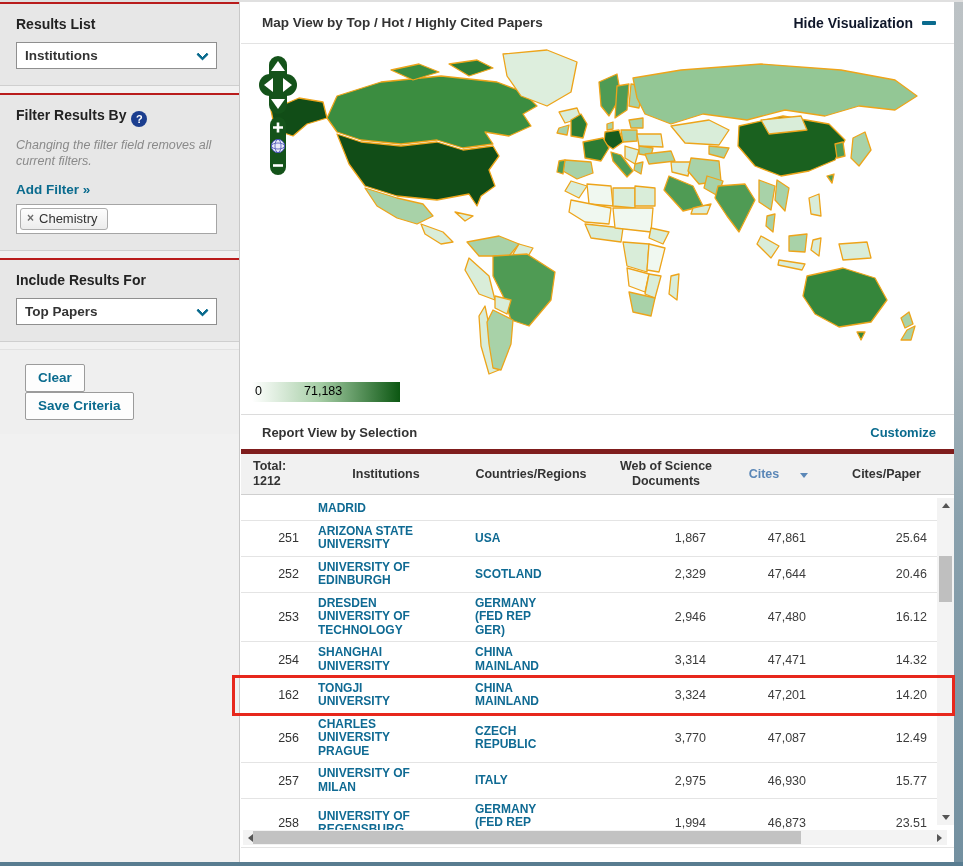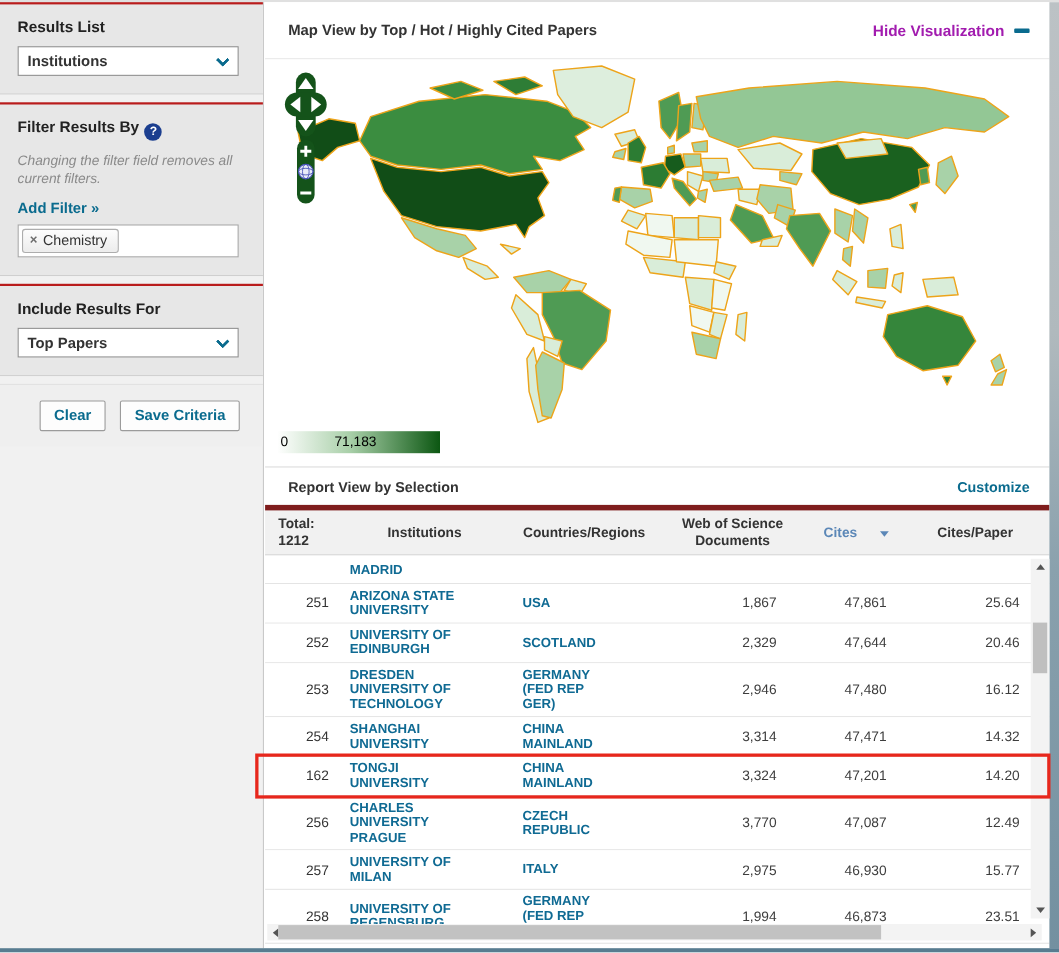--- a/index.html
+++ b/index.html
@@ -32,31 +32,31 @@
   .note { font-size:12.5px; font-style:italic; color:#8a8a8a; line-height:1.3;
     margin:9px 0 10px; }
   .addfilter { font-size:13.5px; font-weight:bold; color:#0a6b8e; cursor:pointer;
     display:inline-block; margin-bottom:7px; }
   .chipbox { width:201px; min-height:30px; background:#fff; border:1px solid #a5a5a5;
     padding:3px; }
   .chip { display:inline-flex; align-items:center; gap:5px; border:1px solid #adadad;
     border-radius:3px; background:linear-gradient(#fdfdfd,#ececec); padding:2px 9px 3px 6px;
     font-size:13px; color:#333; }
   .chip .x { color:#6d6d6d; font-weight:bold; font-size:12px; cursor:pointer; }
-  .btnrow { background:#efefef; border-top:1px solid #e2e2e2; padding:14px 12px;text-align:right; }
+  .btnrow { background:#efefef; border-top:1px solid #e2e2e2; padding:14px 25px; }
   .btn { display:inline-block; background:#fdfdfd; border:1px solid #9b9b9b;
     border-radius:2px; padding:5px 12px 6px; font-size:13.5px; font-weight:bold;
     color:#0a6b8e; cursor:pointer; margin-right:9px; }
 
   
   .panel { position:absolute; left:241px; top:2px; width:713px; height:860px; background:#fff; }
-  .map-head { height:52px; border-bottom:1px solid #e3e3e3; display:flex;
+  .map-head { height:42px; border-bottom:1px solid #e3e3e3; display:flex;
     align-items:center; justify-content:space-between; padding:0 18px 0 21px; }
   .map-title { font-size:13.5px; font-weight:bold; color:#333; }
-  .hide-link { font-size:14px; font-weight:bold; color:#a21caf; cursor:pointer;
+  .hide-link { font-size:14px; font-weight:bold; color:#0f172a; cursor:pointer;
     display:flex; align-items:center; gap:9px; }
   .dash { width:14px; height:4px; background:#0a6b8e; border-radius:1px; }
 
   .map-area { position:relative; height:371px; border-bottom:1px solid #dcdcdc; background:#fff; }
   .map-svg { position:absolute; left:0; top:4px; }
   .pan-ctl { position:absolute; left:17px; top:11px; cursor:pointer; }
   .zoom-ctl { position:absolute; left:28px; top:72px; cursor:pointer; }
   .legend { position:absolute; left:11px; bottom:12px; width:148px; height:20px;
     background:linear-gradient(90deg,#ffffff 0%,#a8cfa8 45%,#0c5712 100%);
     font-size:12.5px; color:#000; }

